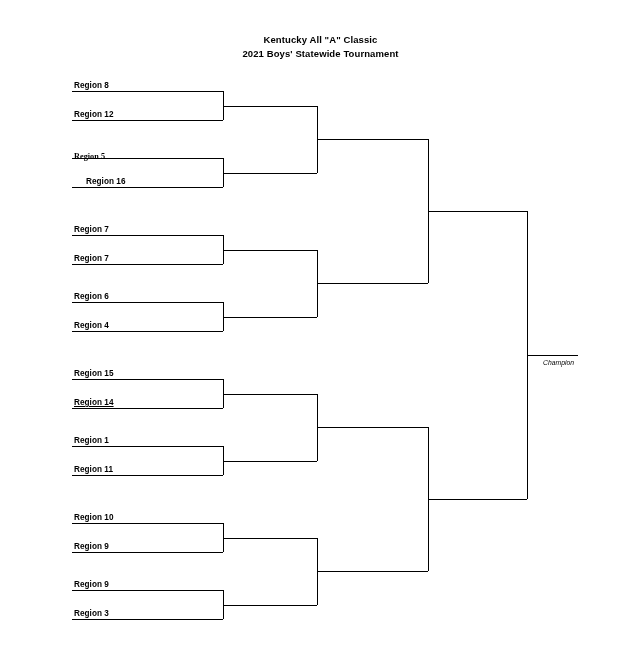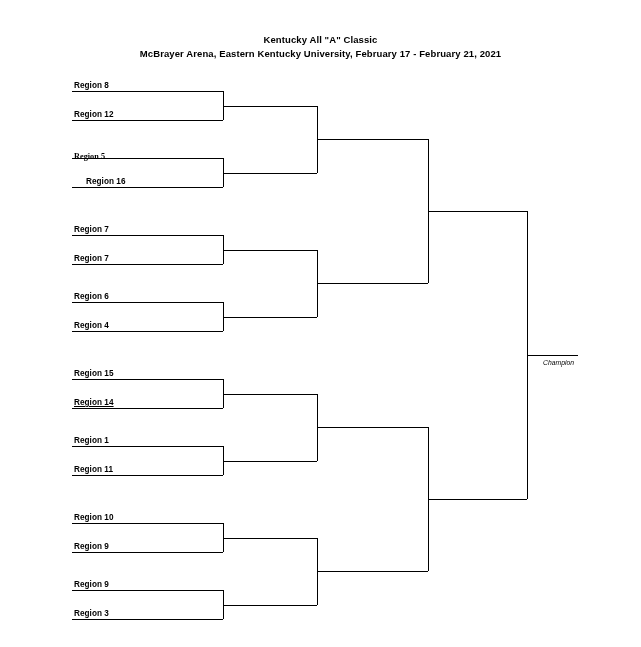--- a/index.html
+++ b/index.html
@@ -65,21 +65,21 @@
     white-space: nowrap;
   }
 </style>
 </head>
 <body>
 
 <div id="page">
 
   <div id="title-block">
     <div class="tline">Kentucky All "A" Classic</div>
-    <div class="tline">McBrayer Arena, Eastern Kentucky University, February 17 - February 21, 2021</div>
+    <div class="tline">2021 Boys' Statewide Tournament</div>
   </div>
 
   <div id="bracket">
       <div class="hline" style="left: 72px; top: 91px; width: 151px;"></div>
       <div class="seed-label" style="left: 74px; top: 81px;">Region 8</div>
       <div class="hline" style="left: 72px; top: 120px; width: 151px;"></div>
       <div class="seed-label" style="left: 74px; top: 110px;">Region 12</div>
       <div class="hline" style="left: 72px; top: 158px; width: 151px;"></div>
       <div class="seed-label" style="left: 74px; top: 152px; font-family: Liberation Serif, serif;">Region 5</div>
       <div class="hline" style="left: 72px; top: 187px; width: 151px;"></div>

